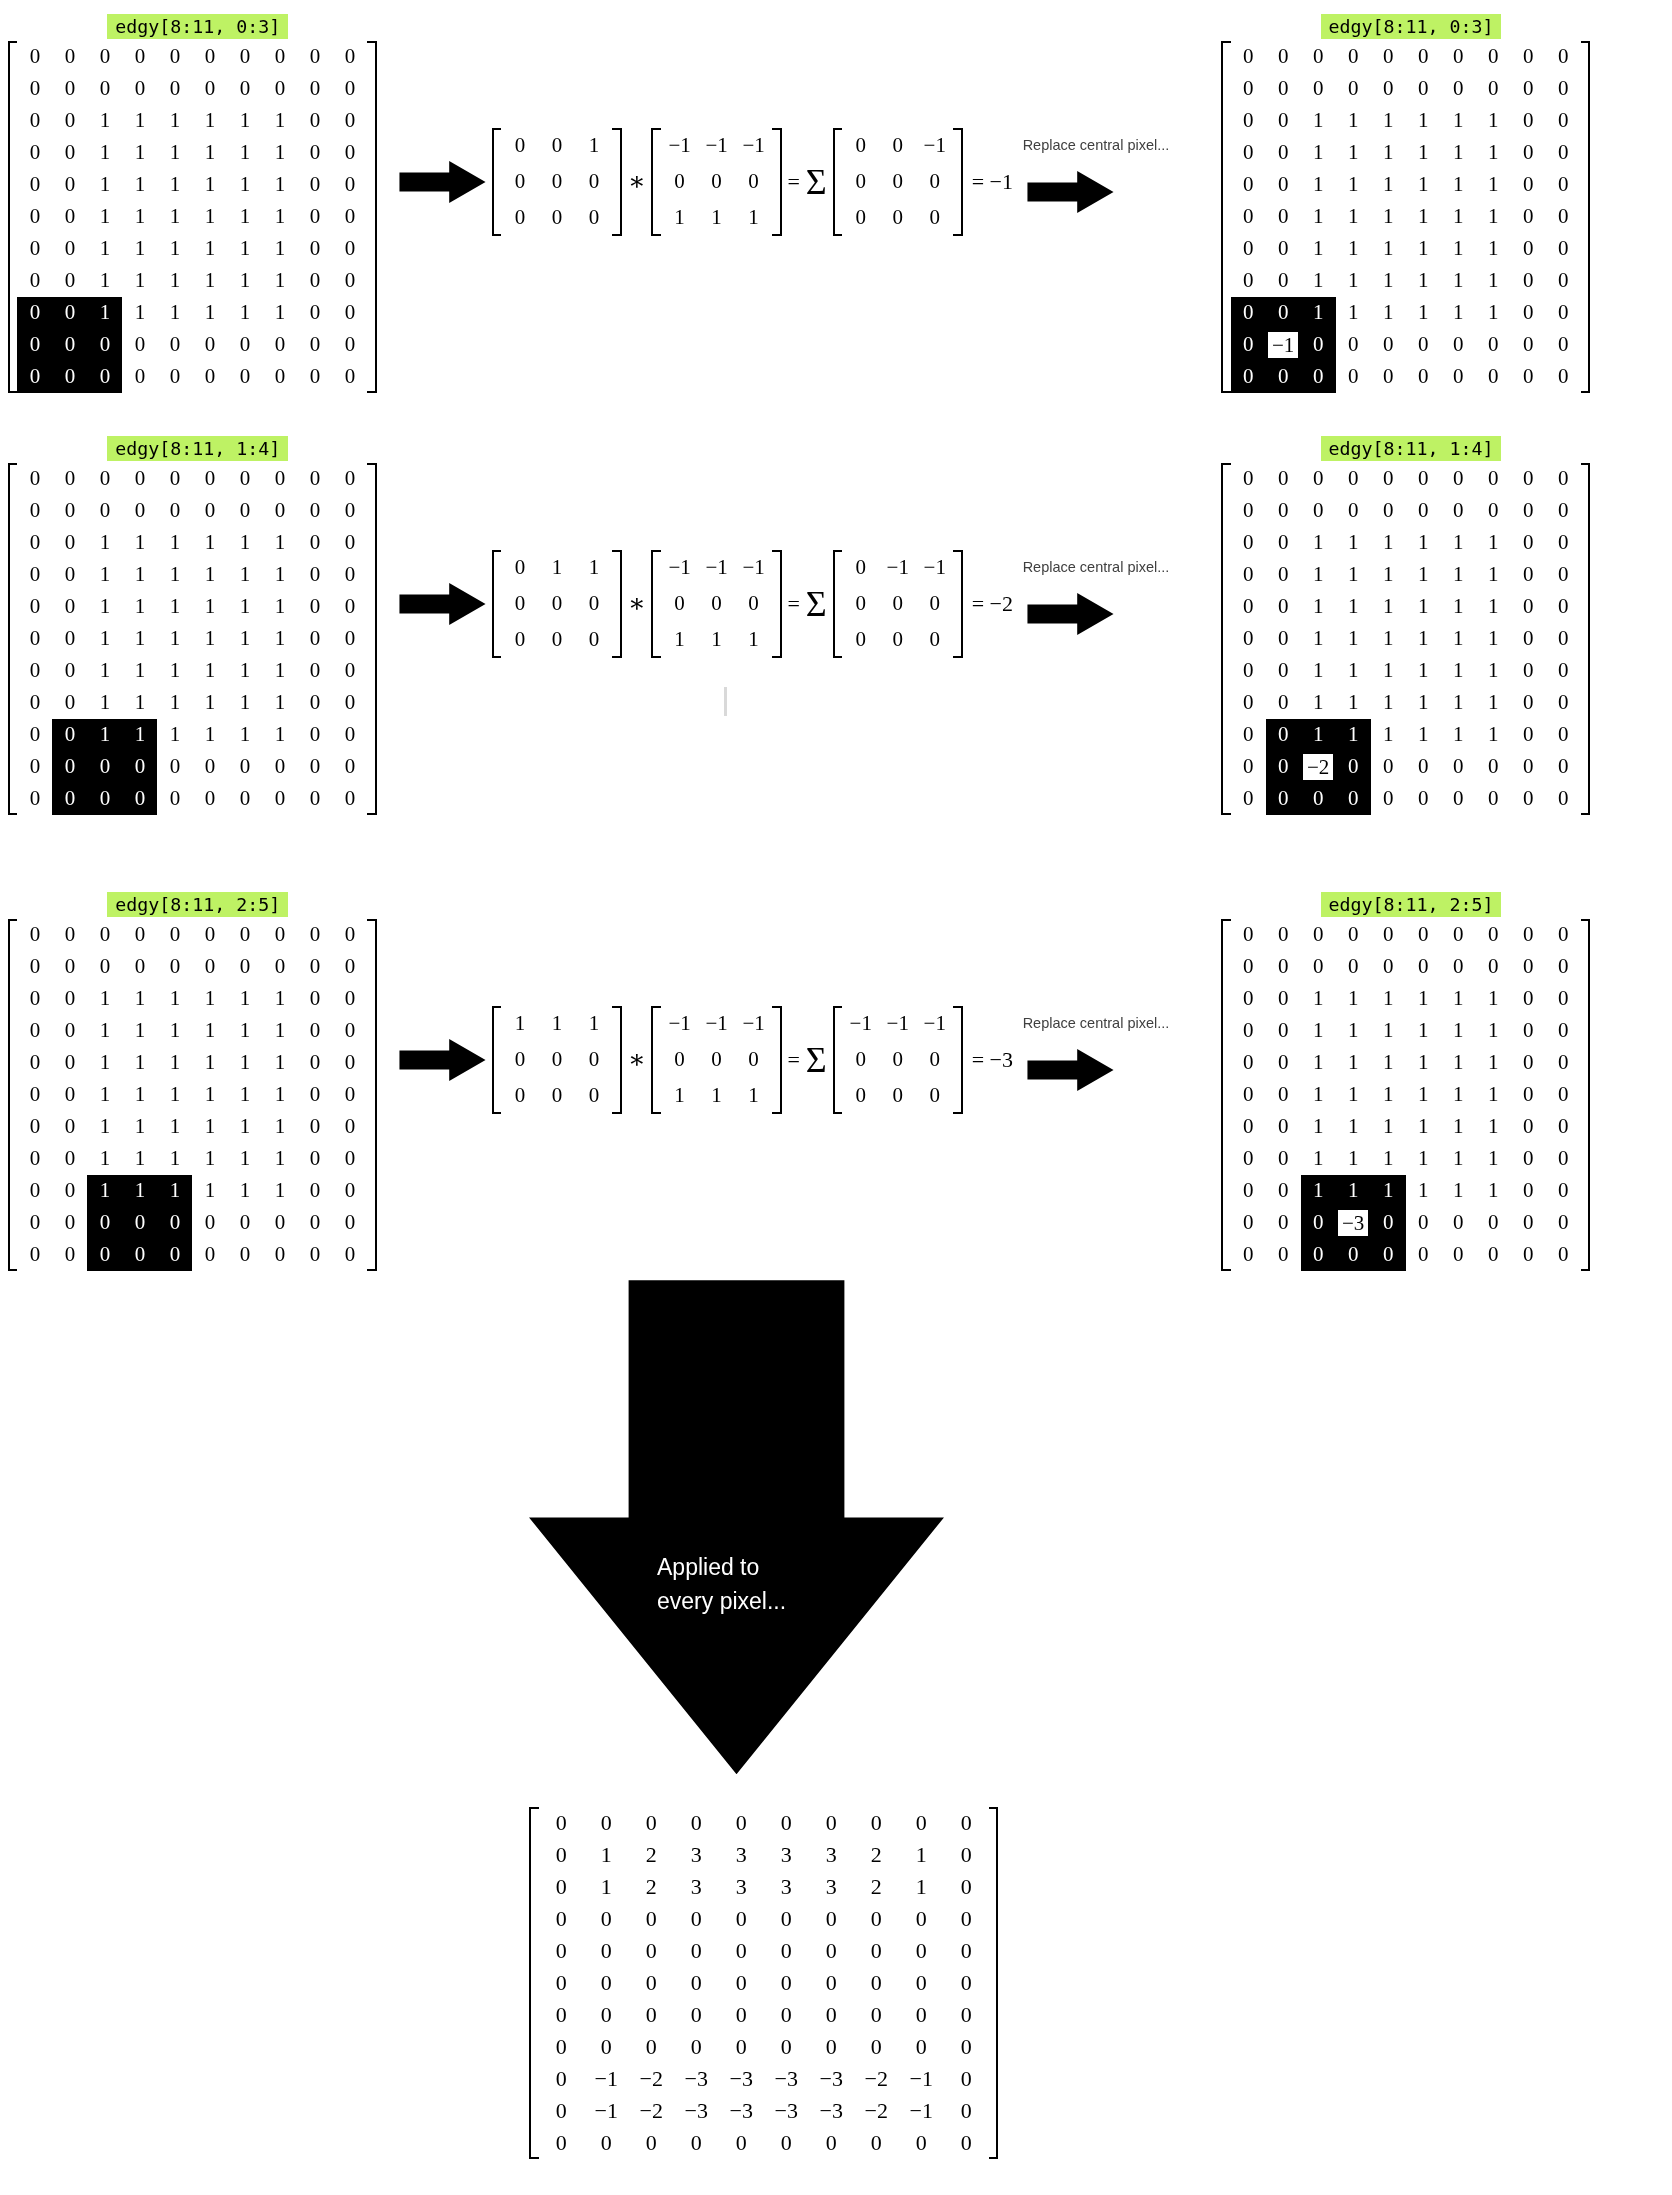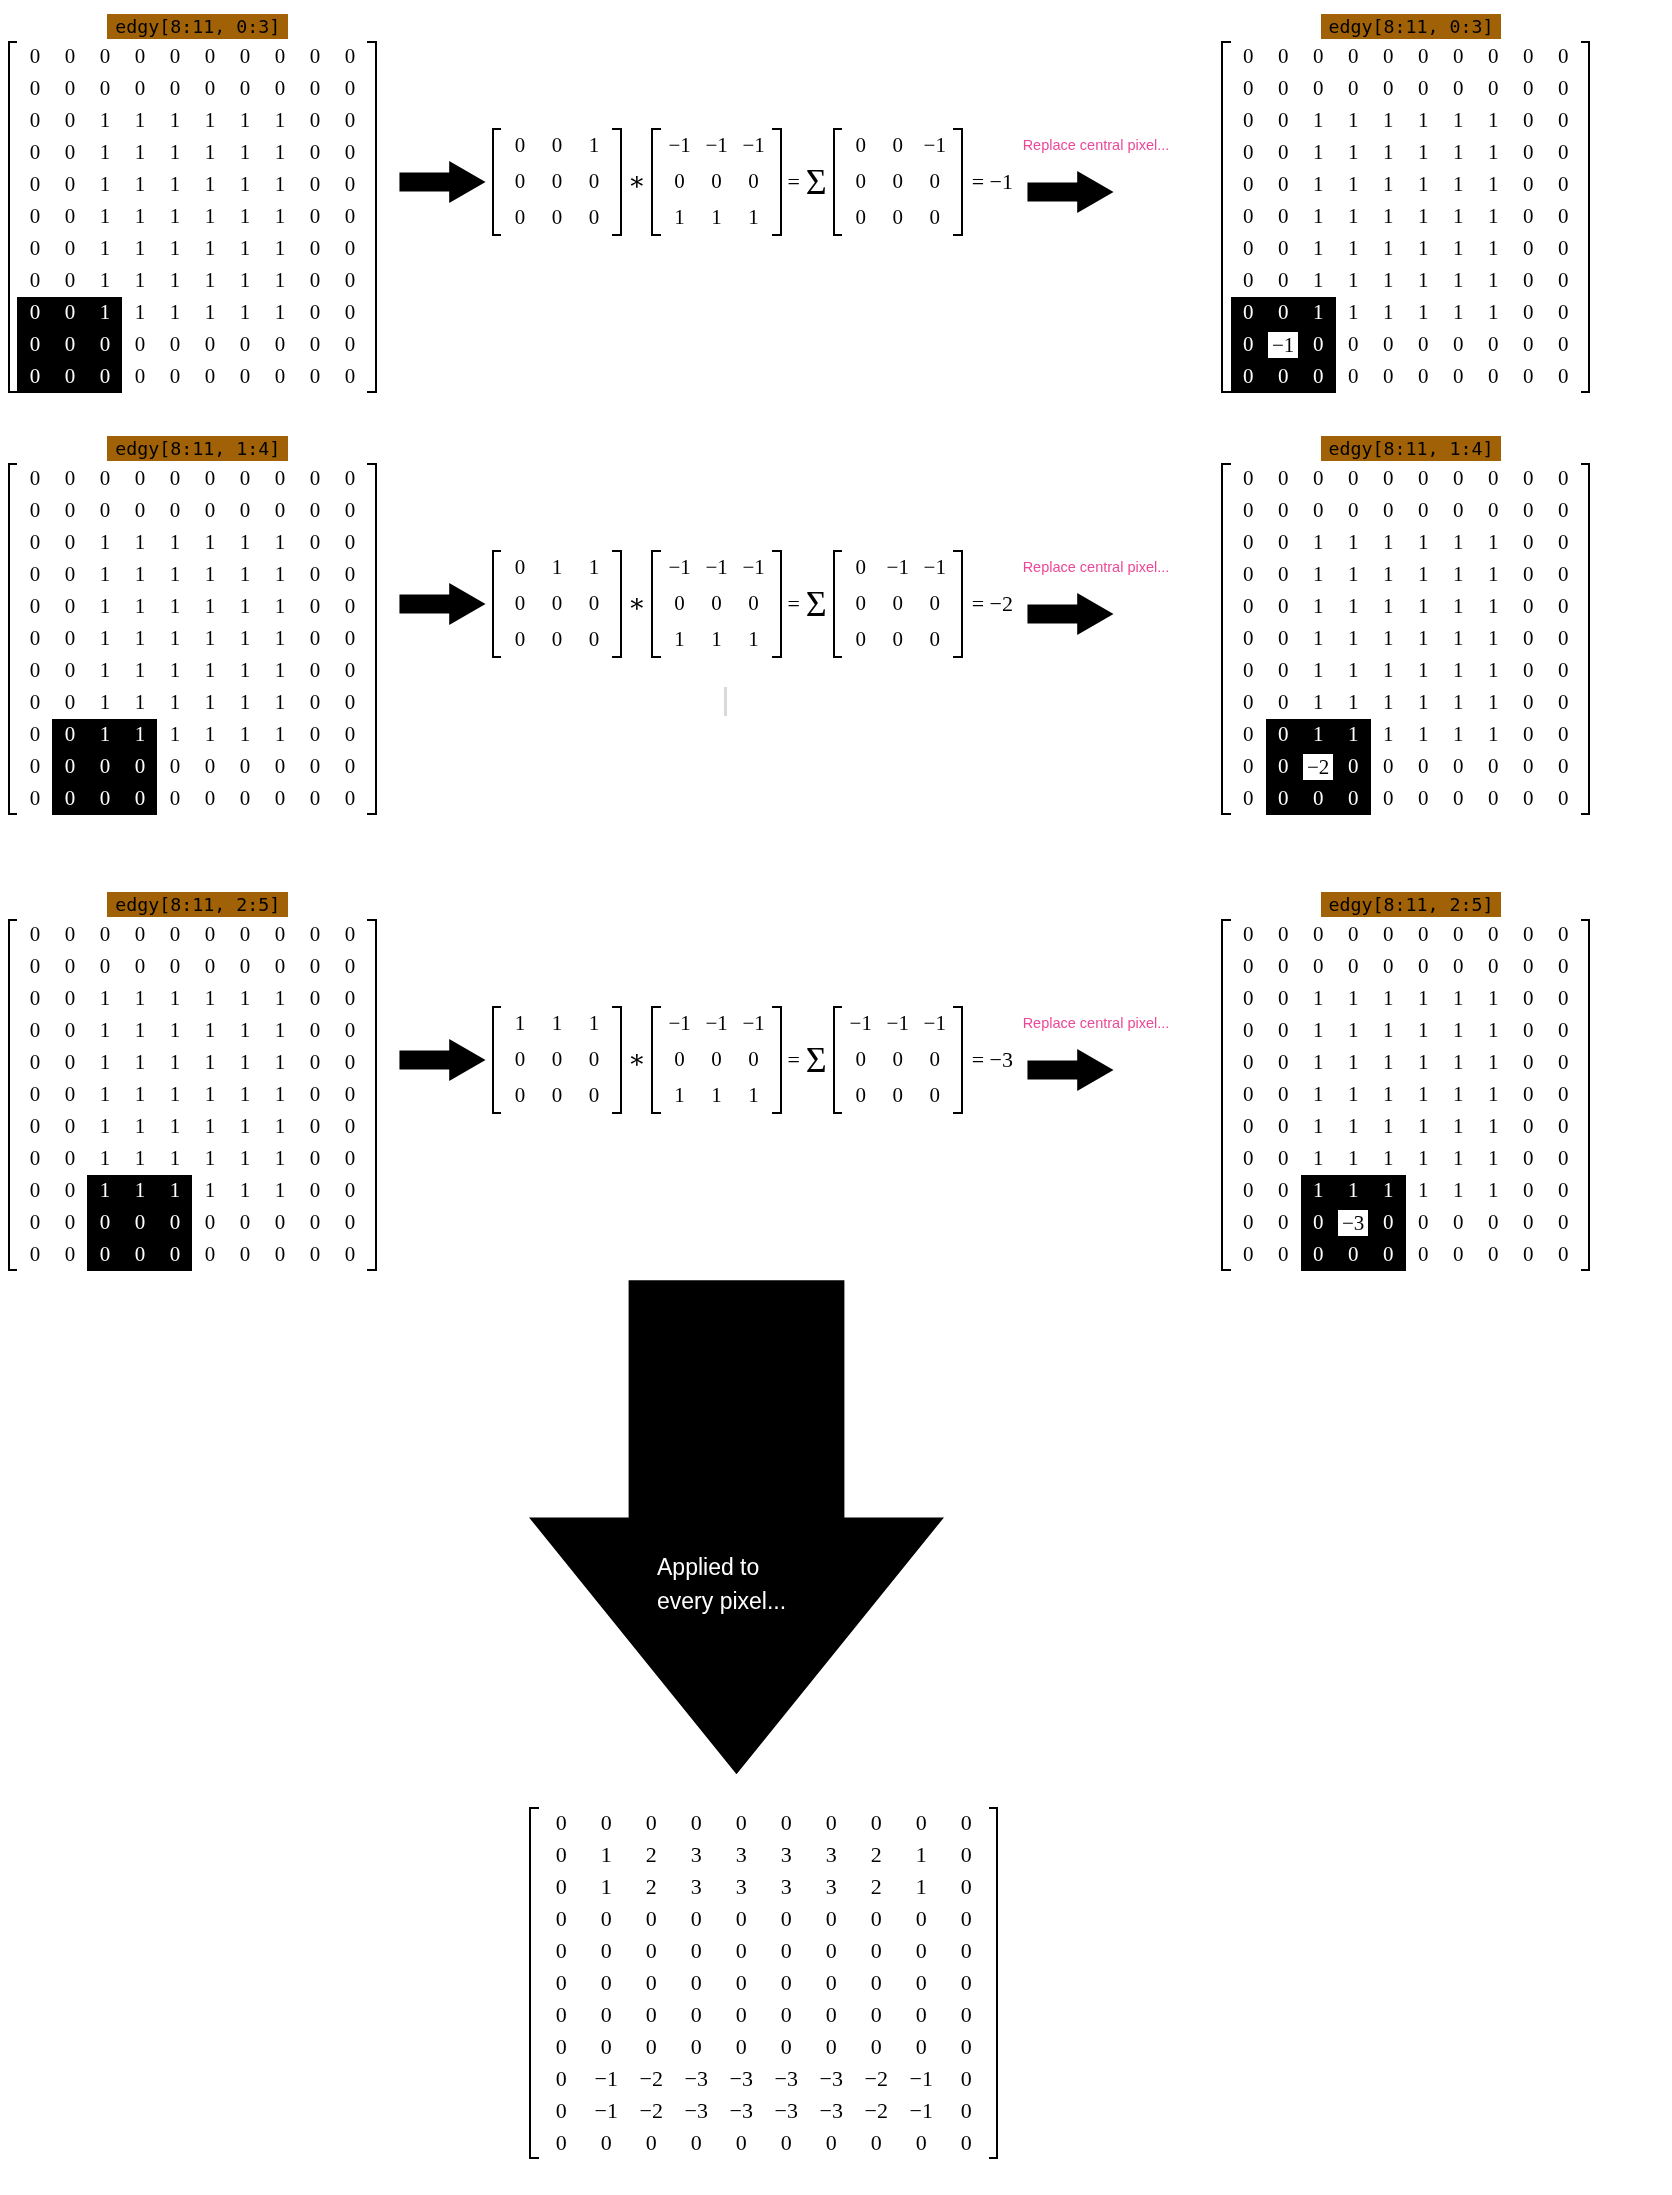--- a/index.html
+++ b/index.html
@@ -19,21 +19,21 @@
   .conv-row + .conv-row { margin-top: 39px; }
   .conv-row:nth-child(3) { margin-top: 73px; }
 
   .mblock { flex: none; width: 372px; }
   .mblock.left  { margin-left: 7.7px; }
   .mblock.right { margin-left: auto; margin-right: 79px; }
 
   .label-wrap { text-align: center; height: 27px; }
   .matrix-label {
     display: inline-block;
-    background: #a16207;
+    background: #bef264;
     color: #000000;
     font: 18.3px/25px "DejaVu Sans Mono", monospace;
     padding: 0 7.7px;
     white-space: pre;
     margin-left: 8px;
   }
 
   
   .matrix { display: inline-flex; align-items: stretch; }
   .bracket { flex: none; width: 9.7px; border-top: 2.9px solid #000; border-bottom: 2.9px solid #000; }
@@ -59,21 +59,21 @@
   }
   .mslot { display: inline-flex; }
   .op { font-family: "Liberation Serif", "DejaVu Serif", serif; font-size: 22px; color: #000; white-space: pre; }
   .op.star  { font-size: 26px; }
   .op.sigma { font-size: 36px; }
   .op.result { margin-left: 2.9px; }
   .small-arrow { flex: none; display: block; }
 
   
   .replace-block { flex: none; width: 169px; margin-top: 122px; margin-left: 9.7px; }
-  .replace-text { font: 14.5px/19.3px "Liberation Sans", sans-serif; color: #ec4899; white-space: nowrap; }
+  .replace-text { font: 14.5px/19.3px "Liberation Sans", sans-serif; color: #404040; white-space: nowrap; }
   .replace-block .small-arrow { margin-top: 15.4px; margin-left: 3.9px; }
 
   
   .big-arrow { position: relative; width: 415px; height: 494px; margin-left: 529px; margin-top: 5.8px; }
   .big-arrow .shape {
     position: absolute; left: 0; top: 0; width: 100%; height: 100%;
     background: #000000;
     clip-path: polygon(24% 0, 76% 0, 76% 48%, 100% 48%, 50% 100%, 0 48%, 24% 48%);
   }
   .big-arrow .atext {

